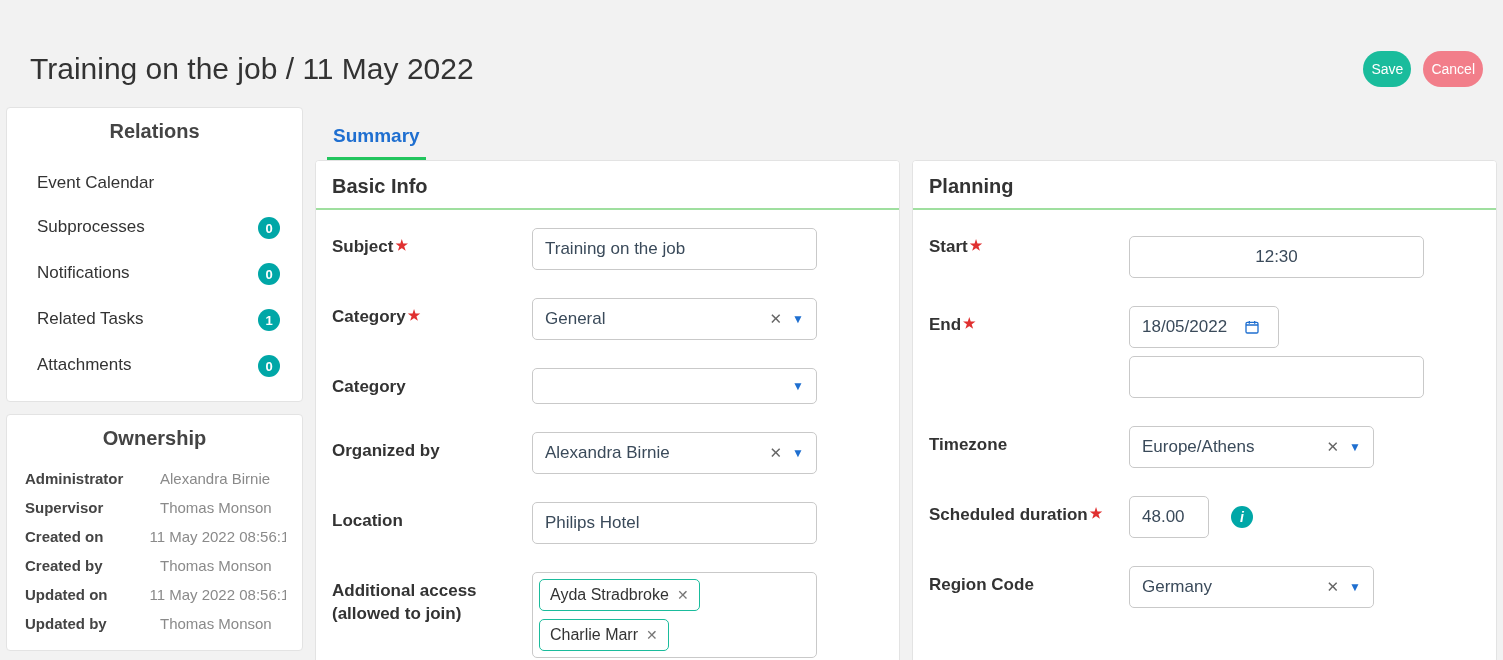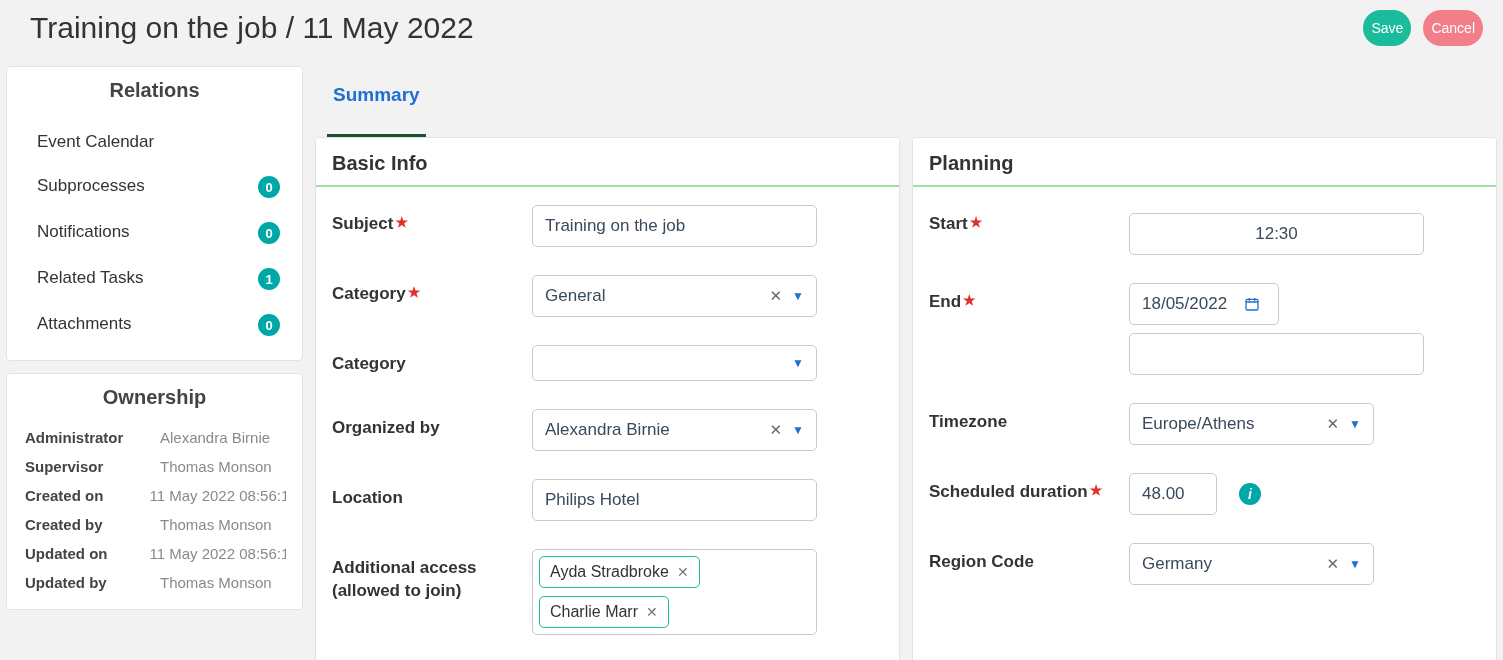--- a/index.html
+++ b/index.html
@@ -7,20 +7,21 @@
     font-family: "Segoe UI", Arial, sans-serif;
     background: #f2f2f2;
     color: #333;
     font-size: 15px;
   }
   .topbar {
     display: flex;
     align-items: center;
     padding: 10px 20px 20px 30px;
     background: #f2f2f2;
+    margin-top: 41px;
   }
   .page-title {
     font-size: 30px;
     font-weight: 400;
     color: #333;
     flex: 1;
   }
   .btn {
     border: none;
     border-radius: 18px;
@@ -104,25 +105,25 @@
   .main {
     flex: 1;
     display: flex;
     flex-direction: column;
   }
   .tabs {
     display: flex;
     padding: 8px 0 0 12px;
   }
   .tab {
-    padding: 10px 6px 28px 6px;
+    padding: 10px 6px 10px 6px;
     font-size: 19px;
     font-weight: 600;
     color: #1f6fd0;
-    border-bottom: 3px solid #14532d;
+    border-bottom: 3px solid #22c55e;
     cursor: pointer;
   }
 
   .cols {
     display: flex;
     gap: 12px;
   }
   .card {
     background: #fff;
     border: 1px solid #e3e3e3;
@@ -232,21 +233,21 @@
     color: #1f6fd0;
     padding: 0 10px 0 4px;
     cursor: pointer;
     display: inline-flex;
   }
   .timeinput {
     width: 295px;
     margin-top: 8px;
     text-align: center;
   }
-  .numinput { width: 88px; }
+  .numinput { width: 80px; }
   .info-icon {
     display: inline-flex;
     align-items: center;
     justify-content: center;
     width: 22px;
     height: 22px;
     border-radius: 999px;
     background: #00a7a7;
     color: #fff;
     font-weight: 700;

